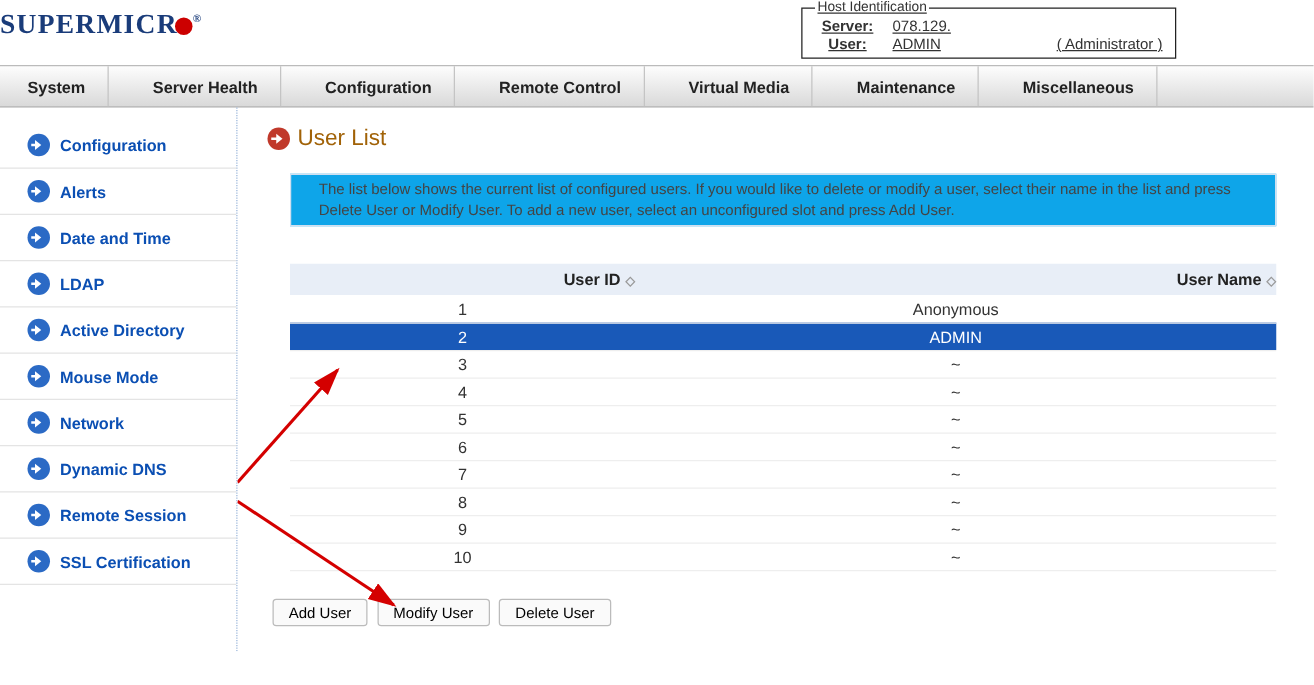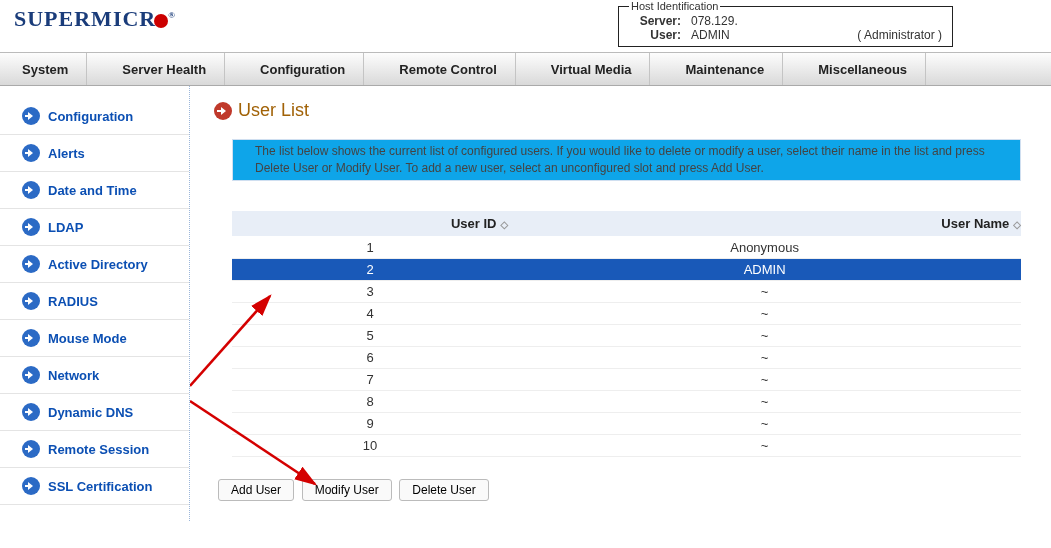--- a/index.html
+++ b/index.html
@@ -1,26 +1,26 @@
 <!DOCTYPE html>
 <html><head>
   <meta charset="utf-8">
   <style>
     * { margin: 0; padding: 0; box-sizing: border-box; }
     body { font-family: Arial, Helvetica, sans-serif; font-size: 13px; color: #333; background: #fff; }
     
     .topbar { position: relative; height: 46px; }
-    .logo { position: absolute; left: 14px; top: 6px; font-family: "Times New Roman", serif; font-size: 22px; font-weight: bold; letter-spacing: 1px; color: #1a3c7a; }
+    .logo { position: absolute; left: 0; top: 6px; font-family: "Times New Roman", serif; font-size: 22px; font-weight: bold; letter-spacing: 1px; color: #1a3c7a; }
     .logo .reg { font-size: 9px; vertical-align: super; color: #1a3c7a; }
     .logo-dot { display: inline-block; width: 14px; height: 14px; border-radius: 50%; background: #c00; vertical-align: middle; margin-left: -2px; }
     
-    .hostbox { position: absolute; right: 98px; top: 0; width: 335px; border: 1px solid #222; padding: 2px 10px 4px 10px; font-size: 12px; }
+    .hostbox { position: absolute; right: 110px; top: 0; width: 300px; border: 1px solid #222; padding: 2px 10px 4px 10px; font-size: 12px; text-decoration: underline; }
     .hostbox legend { font-size: 11px; padding: 0 2px; }
     .hostrow { display: flex; }
-    .hostrow .lbl { width: 56px; font-weight: bold; text-align: right; padding-right: 4px; }
+    .hostrow .lbl { width: 56px; font-weight: bold; text-align: center; padding-right: 4px; }
     .hostrow .val { flex: 1; padding-left: 6px; }
     .hostrow .role { padding-left: 20px; }
     
     .menubar { background: linear-gradient(#fdfdfd, #d9d9d9); border-top: 1px solid #bbb; border-bottom: 1px solid #aaa; height: 34px; display: flex; margin-top: 6px; }
     .menubar .mitem { padding: 9px 18px 0 35px; font-weight: bold; font-size: 13px; color: #222; border-right: 1px solid #c4c4c4; height: 100%; cursor: pointer; white-space: nowrap; }
     .menubar .mitem:first-child { padding-left: 22px; }
     
     .body { display: flex; }
     .sidebar { width: 190px; border-right: 1px dotted #9bb6da; padding: 12px 0; }
     .sideitem { display: flex; align-items: center; padding: 9px 10px 9px 22px; border-bottom: 1px solid #e4e4e4; cursor: pointer; }
@@ -96,24 +96,20 @@
         <span class="icn"></span>
         <span class="txt">Date and Time</span>
       </div>
       <div class="sideitem">
         <span class="icn"></span>
         <span class="txt">LDAP</span>
       </div>
       <div class="sideitem">
         <span class="icn"></span>
         <span class="txt">Active Directory</span>
-      </div>
-      <div class="sideitem">
-        <span class="icn"></span>
-        <span class="txt">RADIUS</span>
       </div>
       <div class="sideitem">
         <span class="icn"></span>
         <span class="txt">Mouse Mode</span>
       </div>
       <div class="sideitem">
         <span class="icn"></span>
         <span class="txt">Network</span>
       </div>
       <div class="sideitem">

